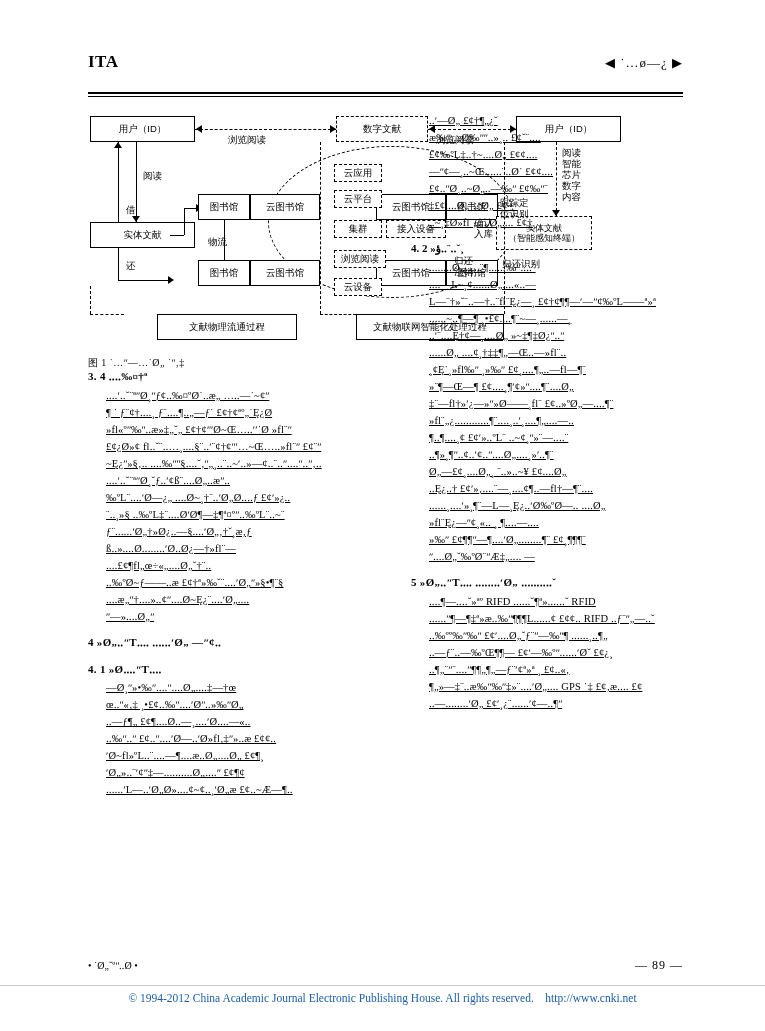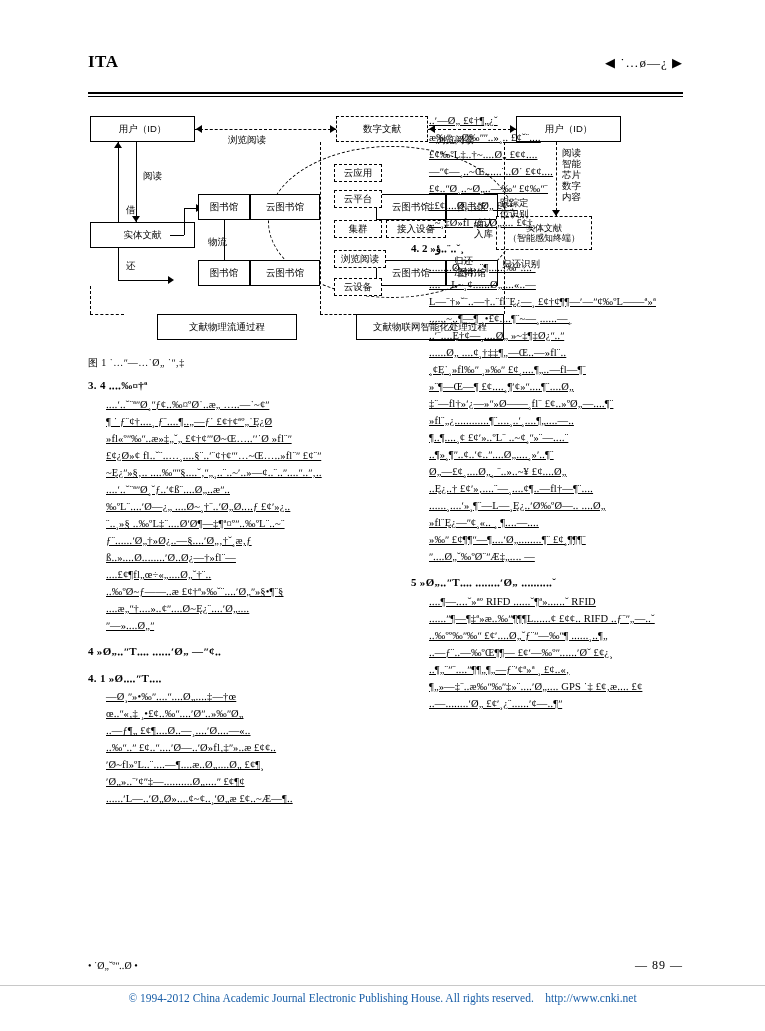--- a/index.html
+++ b/index.html
@@ -142,21 +142,21 @@
   .col-left { left: 88px; }
   .col-right { left: 411px; top: 112px; }
 
   .sec-head {
     font-weight: bold;
     font-size: 11px;
     margin-top: 9px;
     margin-bottom: 1px;
     letter-spacing: 0.3px;
   }
-  .sec-head.first { margin-top: 9px; }
+  .sec-head.first { margin-top: 0; }
   .para {
     margin: 0;
     text-indent: 18px;
     text-decoration: underline;
   }
 
   
   .footer-dots {
     position: absolute;
     left: 88px;

